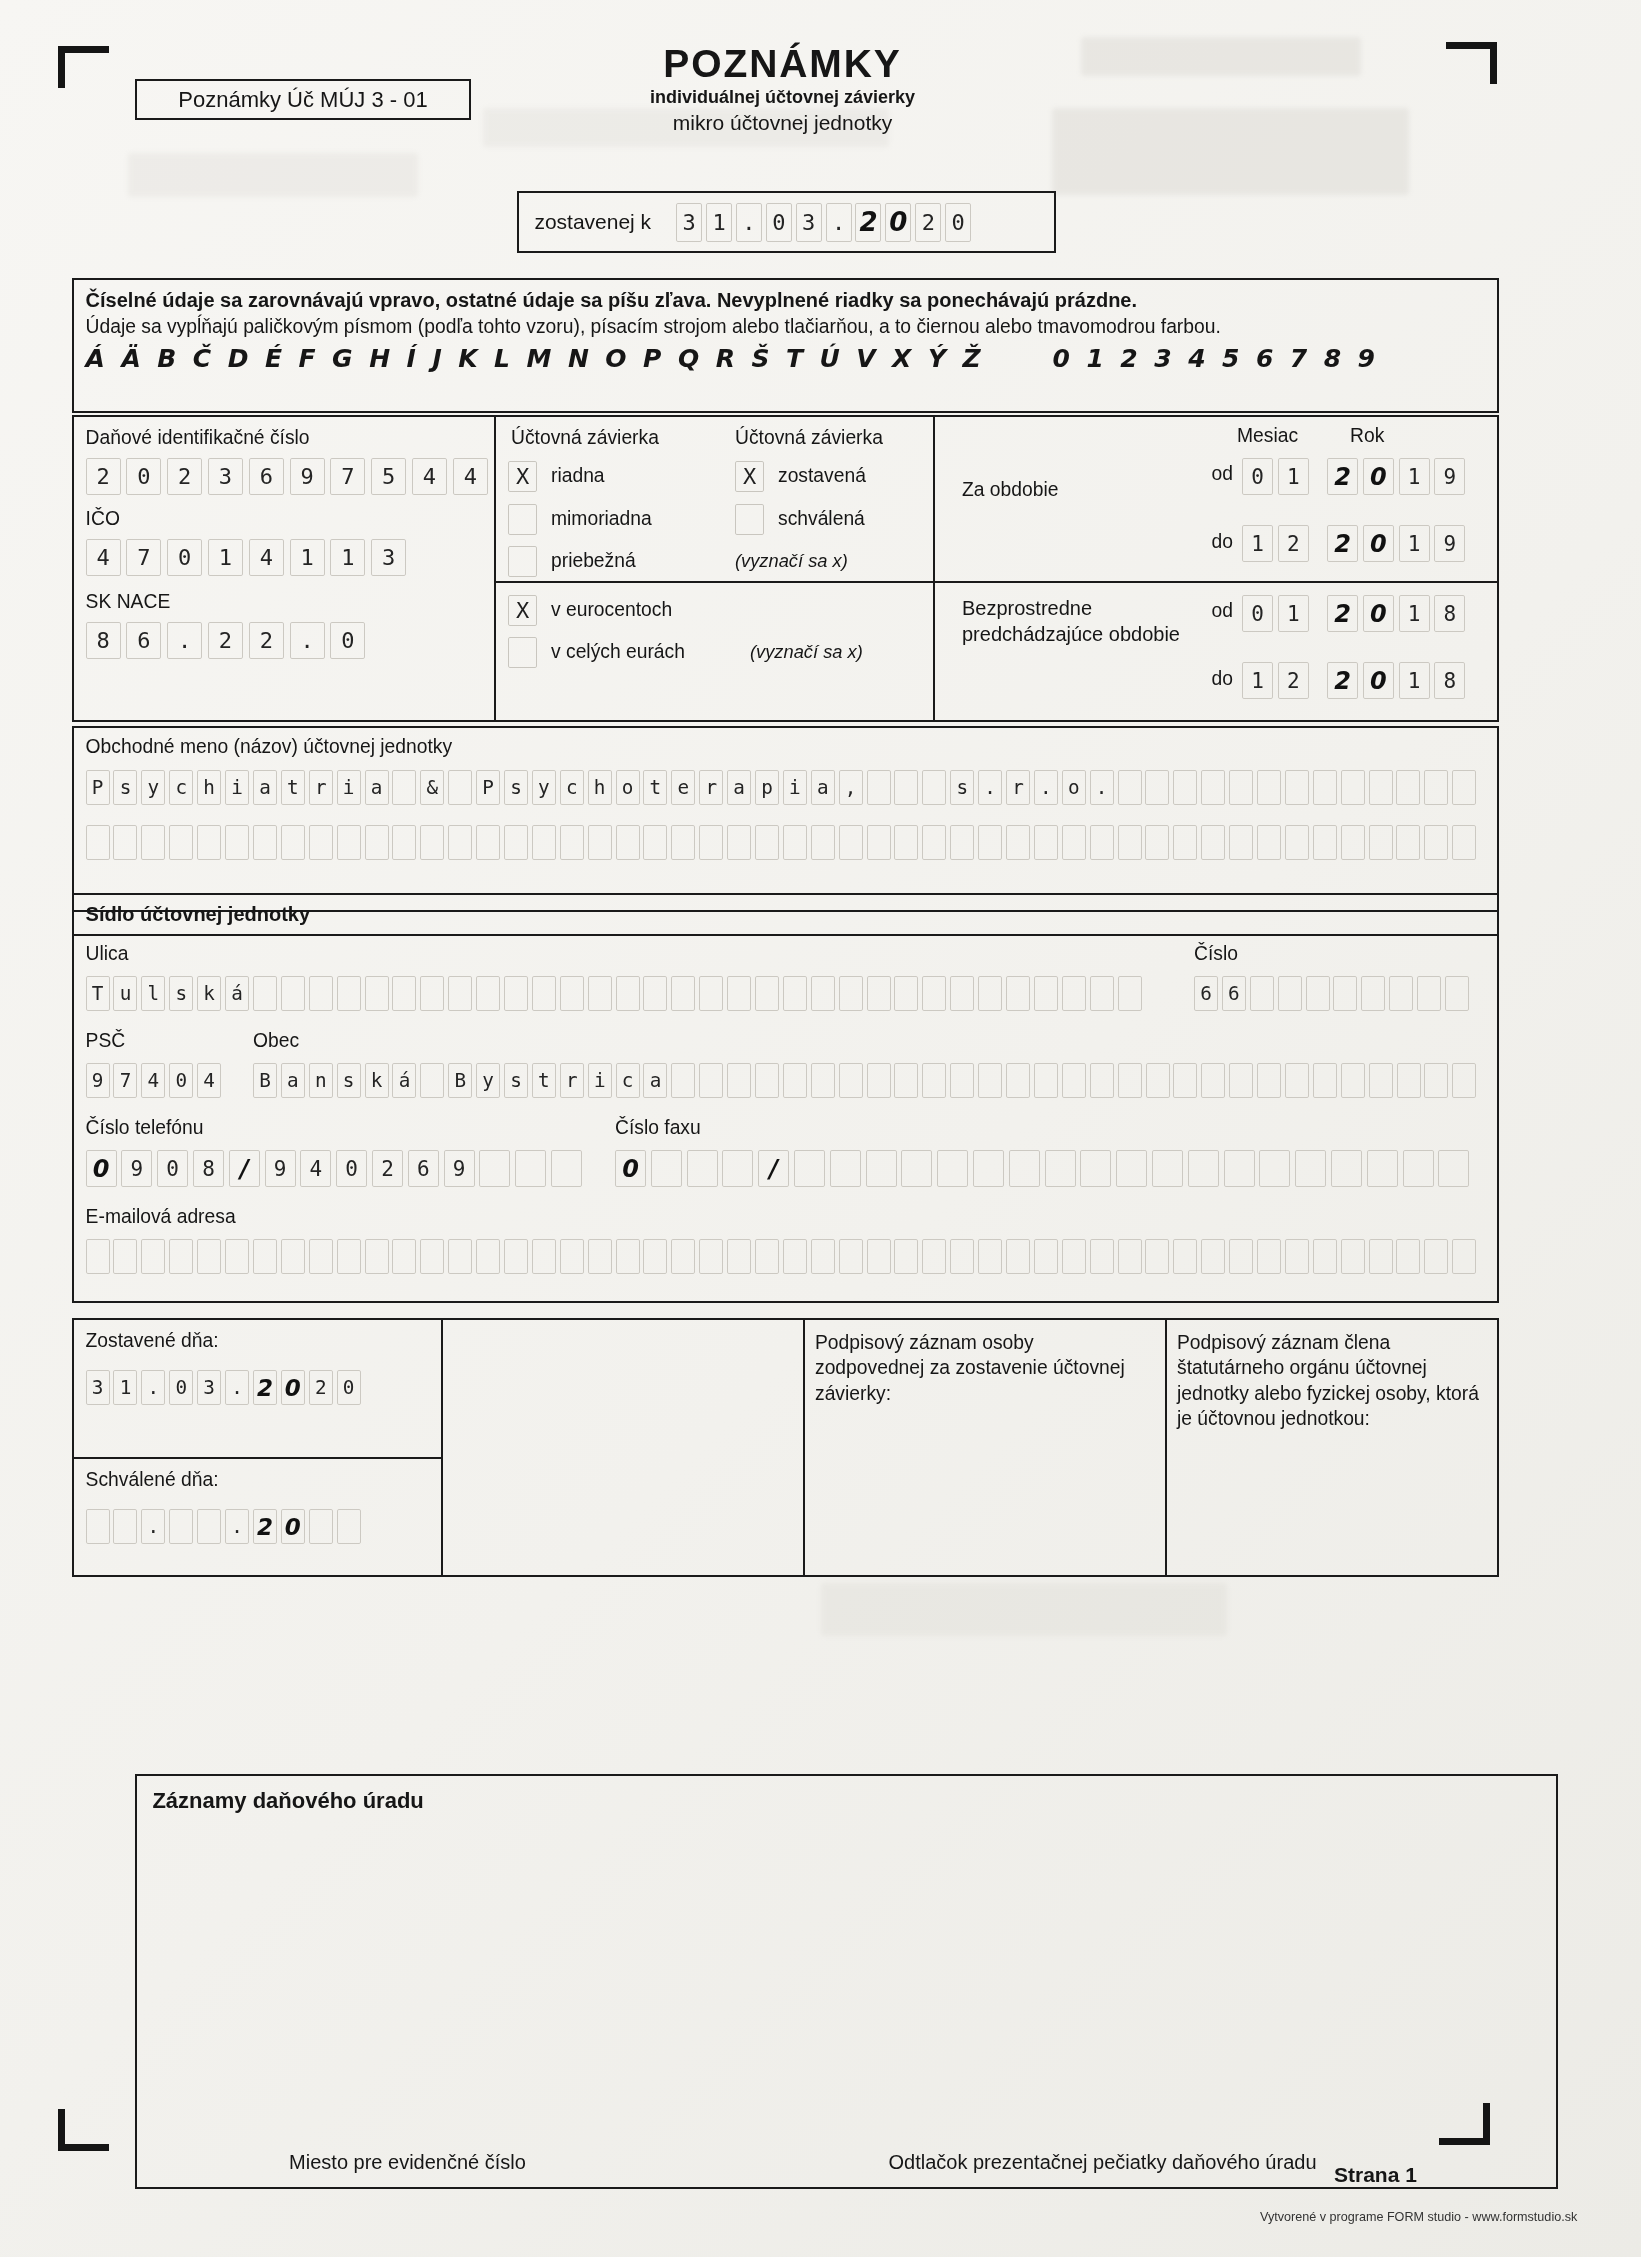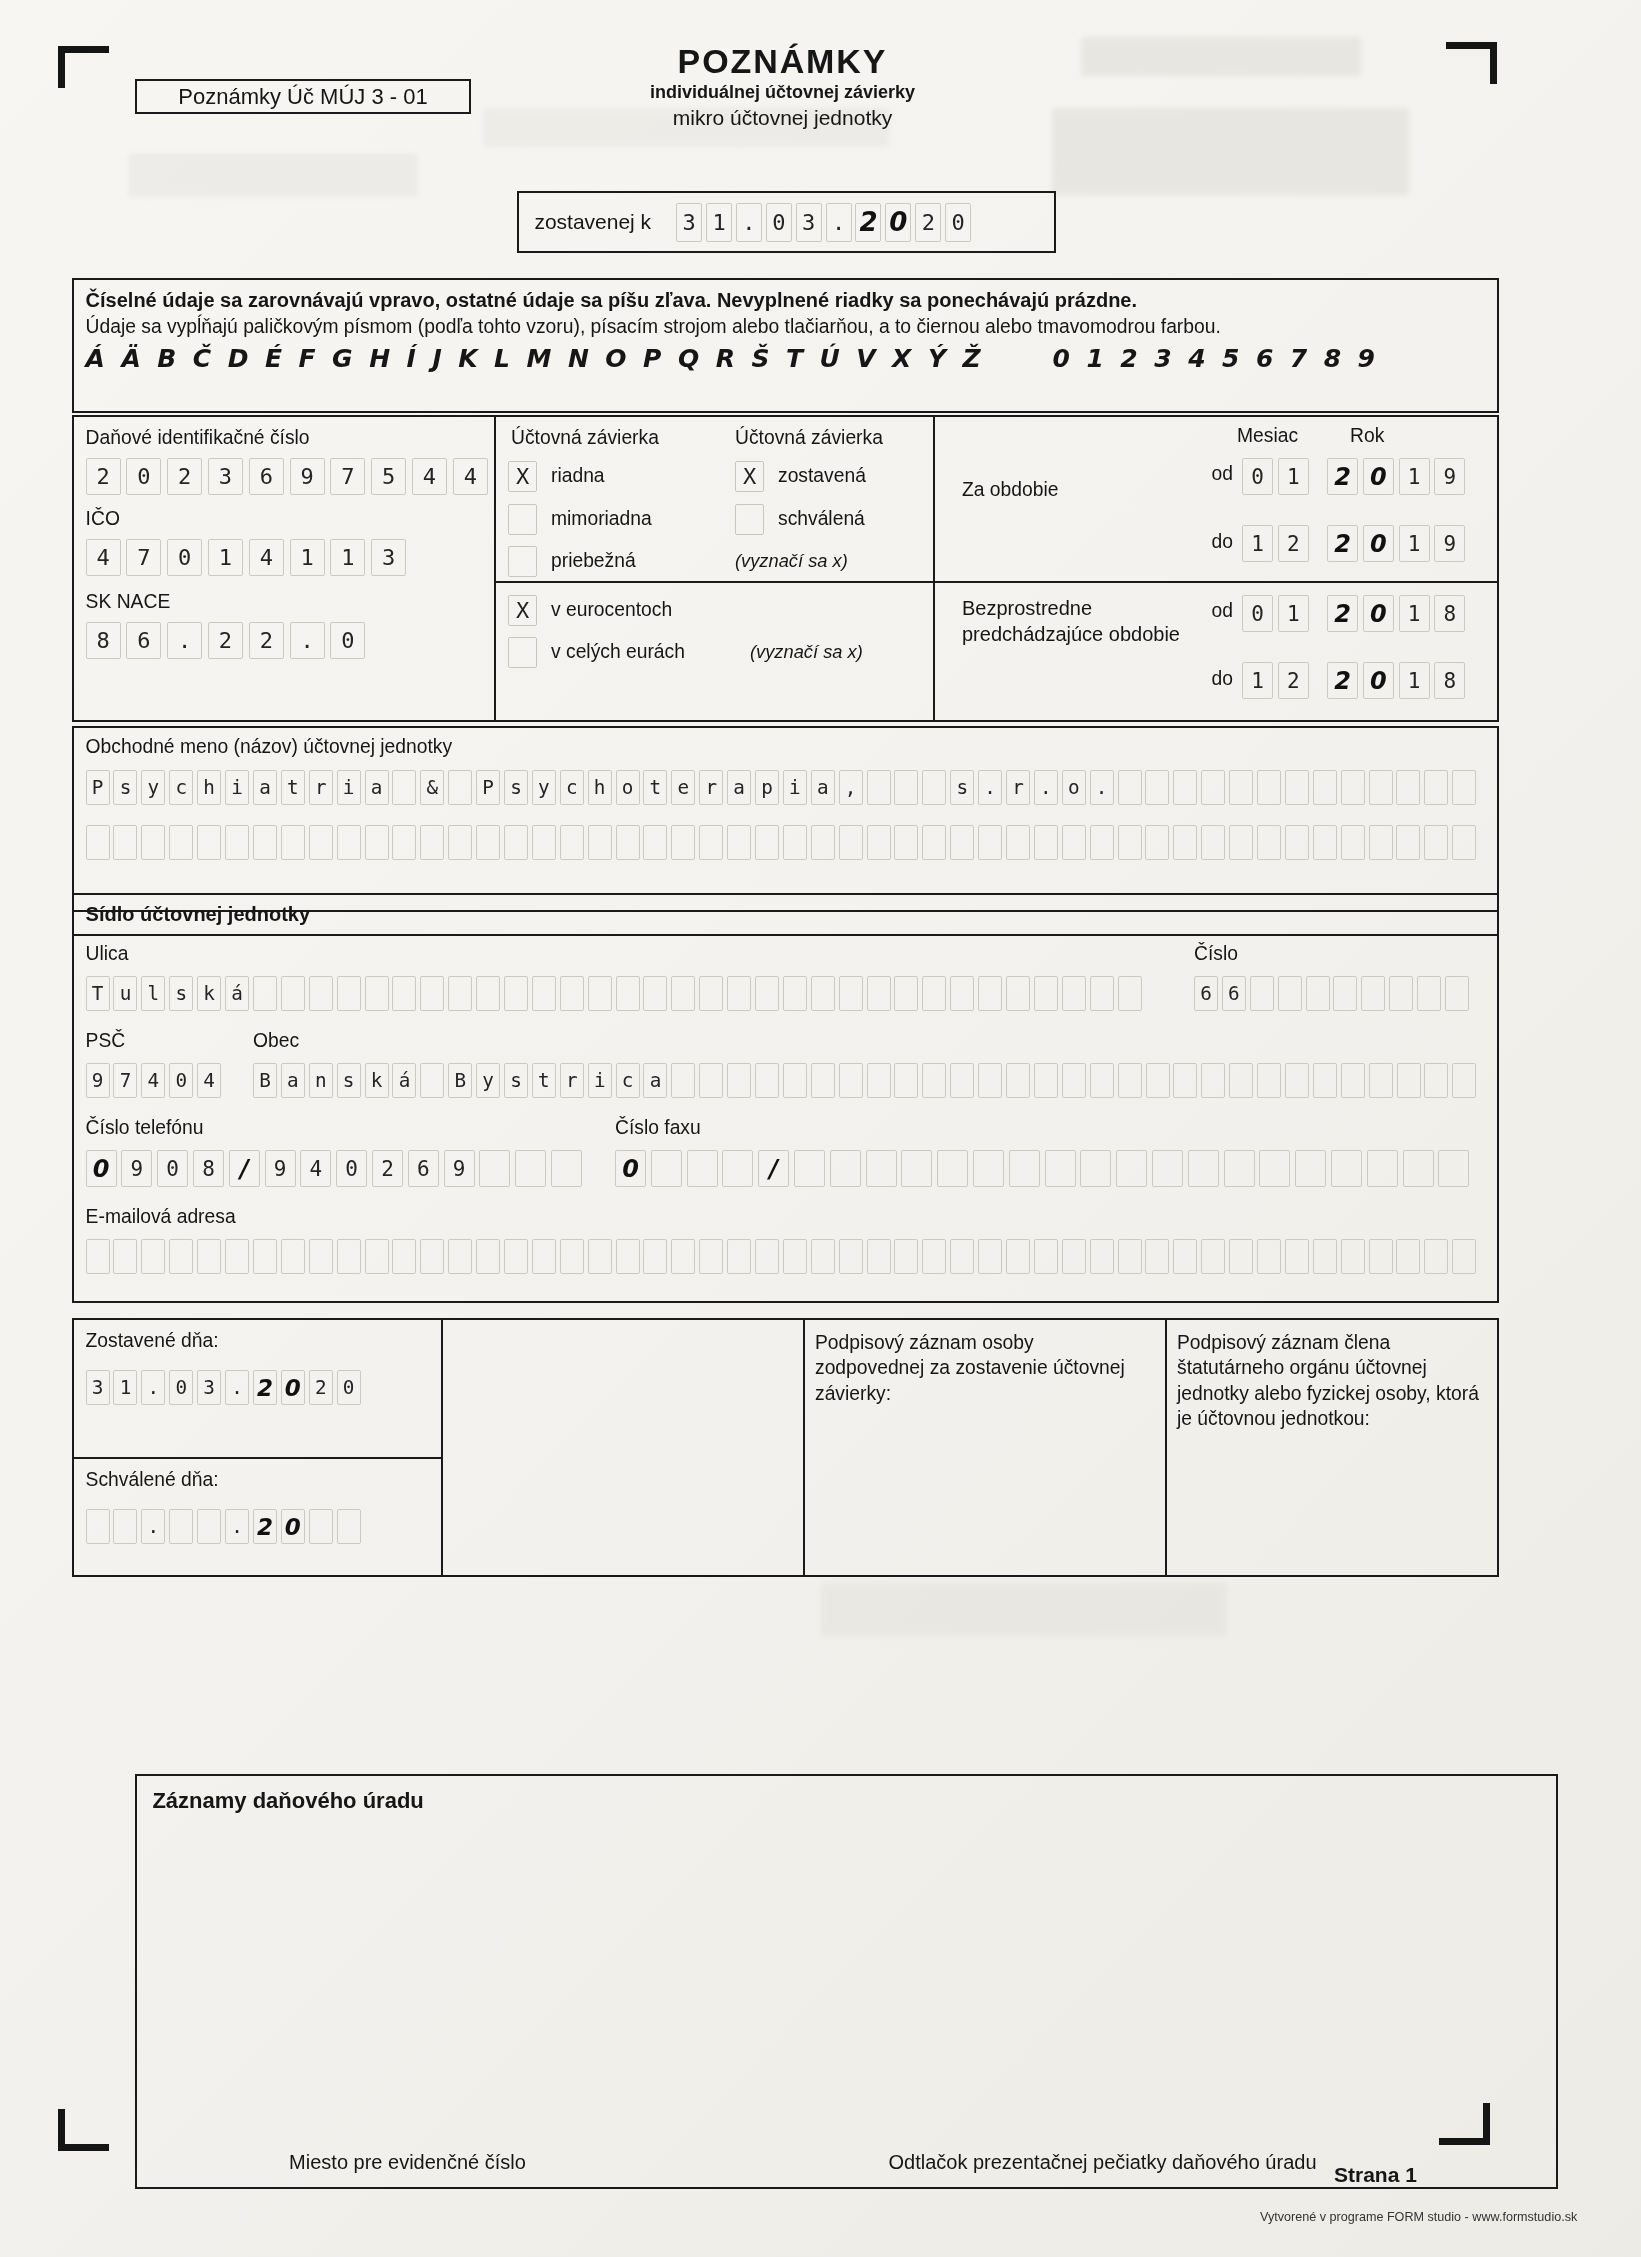--- a/index.html
+++ b/index.html
@@ -10,24 +10,24 @@
   
   .crop{position:absolute;width:44px;height:35px;}
   .crop.tl{left:58px;top:46px;border-left:7.7px solid #151515;border-top:7.7px solid #151515;}
   .crop.tr{left:1446px;top:42px;border-right:7.7px solid #151515;border-top:7.7px solid #151515;}
   .crop.bl{left:58px;top:2109px;border-left:7.7px solid #151515;border-bottom:7.7px solid #151515;}
   .crop.br{left:1439px;top:2103px;border-right:7.7px solid #151515;border-bottom:7.7px solid #151515;}
 
   
   .ghost{position:absolute;background:#b4b1a8;opacity:.18;filter:blur(2.9px);border-radius:2.9px;}
 
-  .code-box{position:absolute;left:135px;top:79px;width:336px;height:35px;border:2.9px solid #1a1a1a;
+  .code-box{position:absolute;left:135px;top:79px;width:336px;height:41px;border:2.9px solid #1a1a1a;
             box-sizing:border-box;display:flex;align-items:center;justify-content:center;font-size:22px;}
   .title-wrap{position:absolute;left:483px;top:42px;width:599px;text-align:center;}
-  .t1{font-size:34px;font-weight:bold;letter-spacing:1.9px;}
+  .t1{font-size:39px;font-weight:bold;letter-spacing:1.9px;}
   .t2{font-size:18px;font-weight:bold;margin-top:1px;}
   .t3{font-size:21px;margin-top:2.9px;}
 
   .date-box{position:absolute;left:517px;top:191px;width:539px;height:62px;border:2.9px solid #1a1a1a;
             box-sizing:border-box;display:flex;align-items:center;padding-left:15.4px;gap:25px;}
   .dlabel{font-size:21px;}
 
   .instr-box{position:absolute;left:72px;top:278px;width:1427px;height:135px;border:2.9px solid #1a1a1a;
              box-sizing:border-box;padding:8.7px 11.6px 0 11.6px;}
   .i1{font-size:20px;font-weight:bold;}

